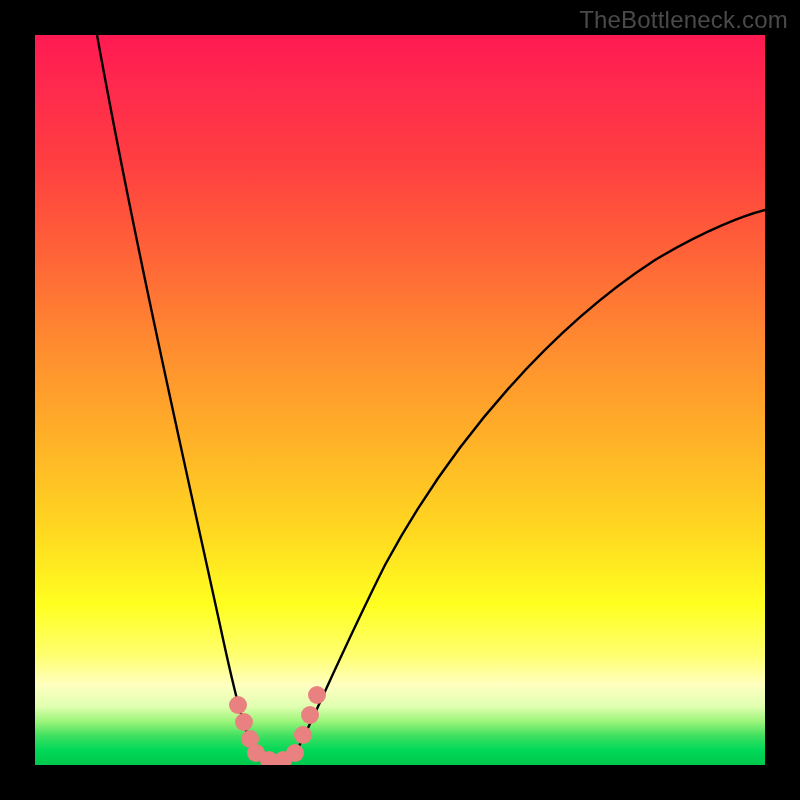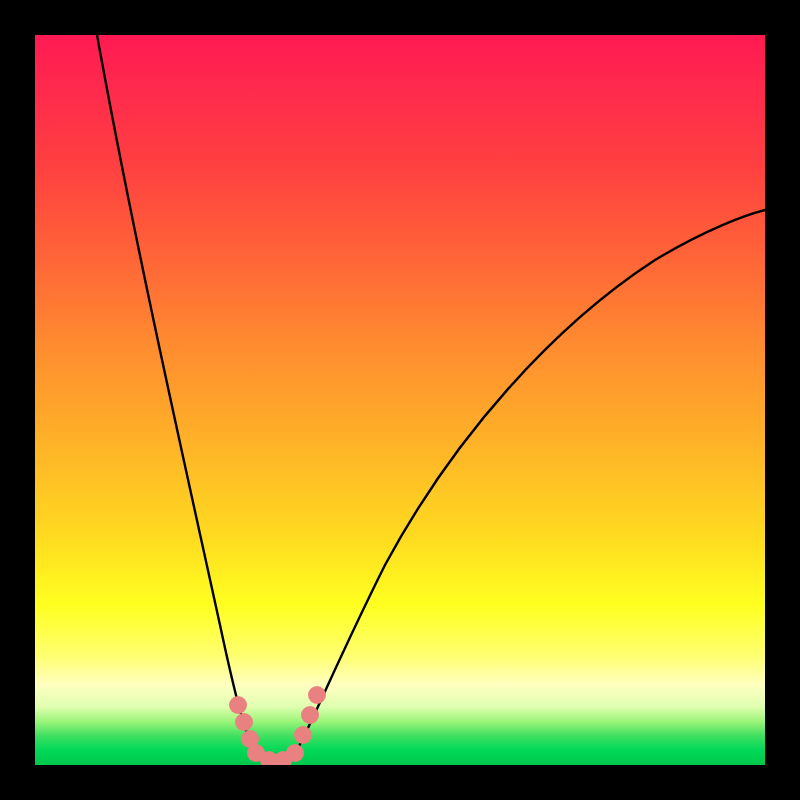--- a/index.html
+++ b/index.html
@@ -66,20 +66,21 @@
     height: 730px;
   }
   .marker {
     fill: #e8817f;
   }
 </style>
 </head>
 <body>
 
 <div class="frame">
+  <div class="watermark">TheBottleneck.com</div>
 
   <div class="plot">
     <div class="gradient"></div>
 
     <svg class="curve" viewBox="0 0 730 730" preserveAspectRatio="none">
       <path fill="none" stroke="#000" stroke-width="2.4" d="M 62 0
                C 100 210, 150 430, 185 590
                C 200 660, 210 700, 222 722
                C 230 730, 248 730, 258 722
                C 272 700, 300 630, 350 530

